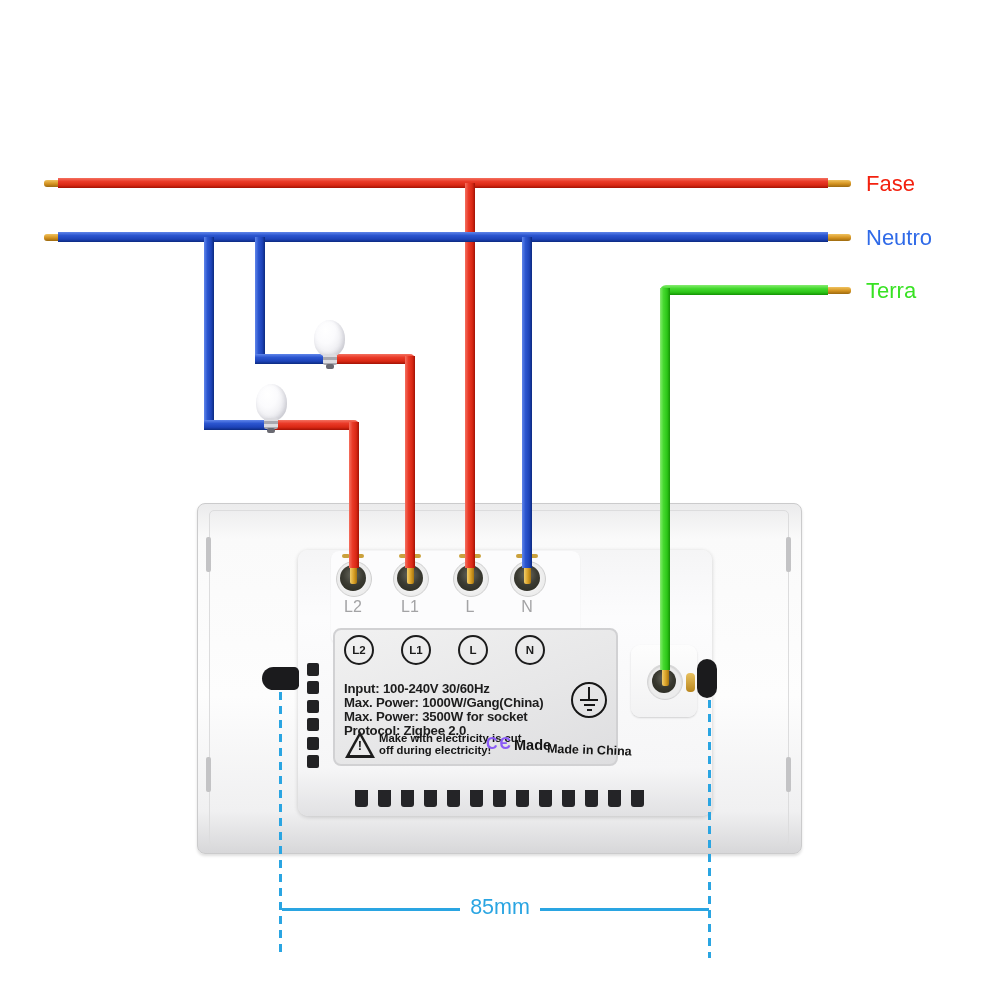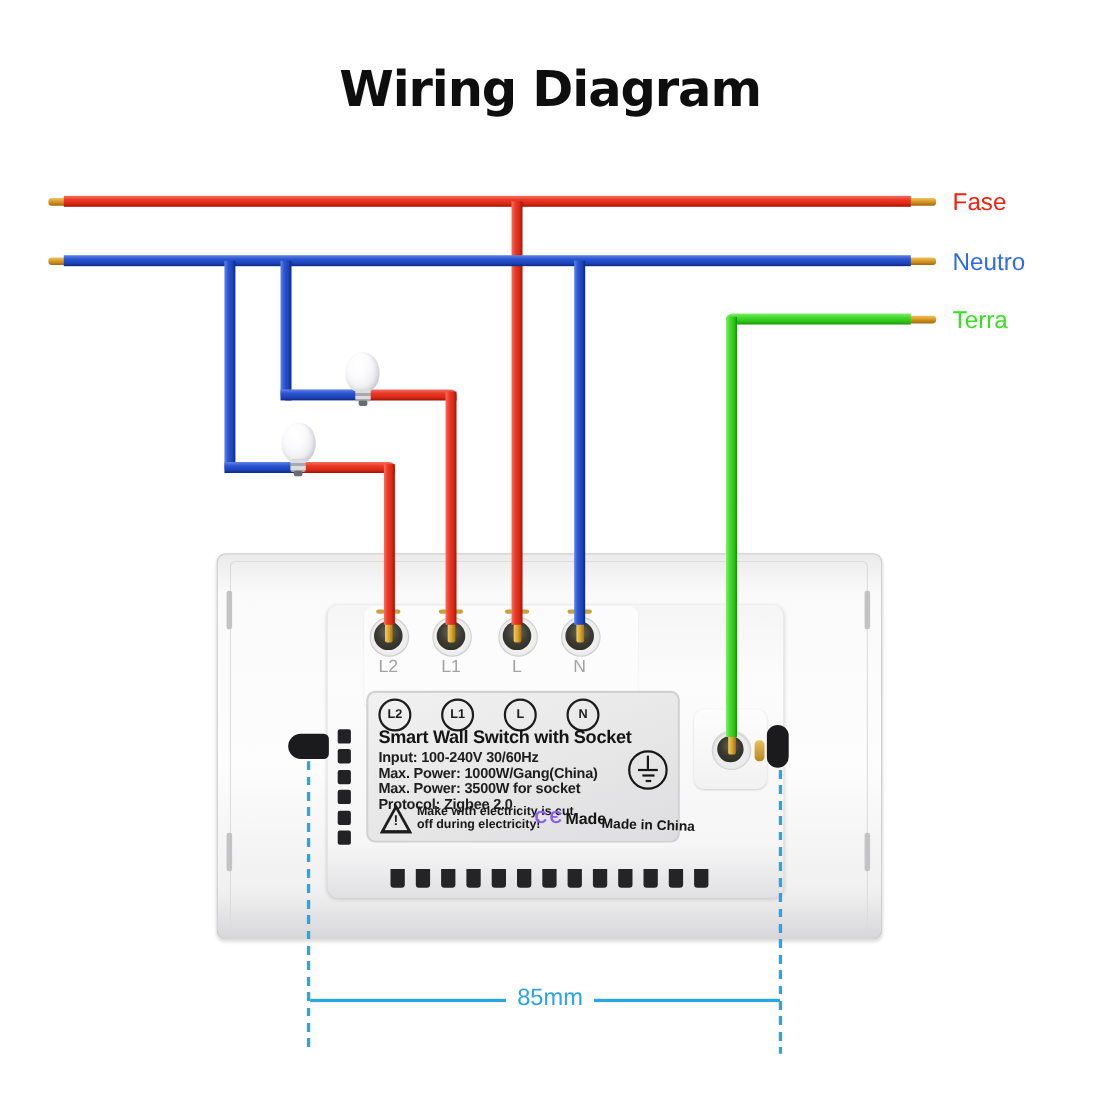--- a/index.html
+++ b/index.html
@@ -80,21 +80,20 @@
   
   .dash-v{width:2.5px;background:repeating-linear-gradient(180deg,#2aa5e2 0 8px,transparent 8px 14px);}
   .dim-seg{height:2.5px;background:#2aa5e2;top:908px;}
   #dim-label{left:452px;top:895px;width:96px;text-align:center;font-size:21.5px;color:#2aa5e2;}
 </style>
 </head>
 <body>
 
 <div id="stage">
 
-  <div id="title" class="abs">Wiring Diagram</div>
 
   <div id="plate" class="abs"></div>
   <div id="plate-ridge" class="abs"></div>
   <div class="abs notch" style="left:206px;top:537px"></div>
   <div class="abs notch" style="left:206px;top:757px"></div>
   <div class="abs notch" style="left:786px;top:537px"></div>
   <div class="abs notch" style="left:786px;top:757px"></div>
 
   <div id="module" class="abs"></div>
   <div id="terminal-block" class="abs"></div>
@@ -149,21 +148,20 @@
   <div class="abs tooth" style="left:562px"></div>
   <div class="abs tooth" style="left:585px"></div>
   <div class="abs tooth" style="left:608px"></div>
   <div class="abs tooth" style="left:631px"></div>
 
   <div id="spec-plate" class="abs"></div>
   <div class="abs circle-lbl" style="left:344px">L2</div>
   <div class="abs circle-lbl" style="left:401px">L1</div>
   <div class="abs circle-lbl" style="left:458px">L</div>
   <div class="abs circle-lbl" style="left:515px">N</div>
-  <div id="product-name" class="abs">Smart Wall Switch with Socket</div>
   <div class="abs spec-line" style="top:681px">Input: 100-240V 30/60Hz</div>
   <div class="abs spec-line" style="top:695px">Max. Power: 1000W/Gang(China)</div>
   <div class="abs spec-line" style="top:709px">Max. Power: 3500W for socket</div>
   <div class="abs spec-line" style="top:723px">Protocol: Zigbee 2.0</div>
 
   <div class="abs tri" style="left:345px;top:731px;width:30px;height:27px;background:#1c1c1c"></div>
   <div class="abs tri" style="left:349.5px;top:736px;width:21px;height:19px;background:#e9e9ea"></div>
   <div class="abs" style="left:345px;top:738px;width:30px;text-align:center;font-size:13px;font-weight:800;color:#1c1c1c">!</div>
   <div id="warn-text" class="abs">
     <div>Make with electricity is cut</div>

